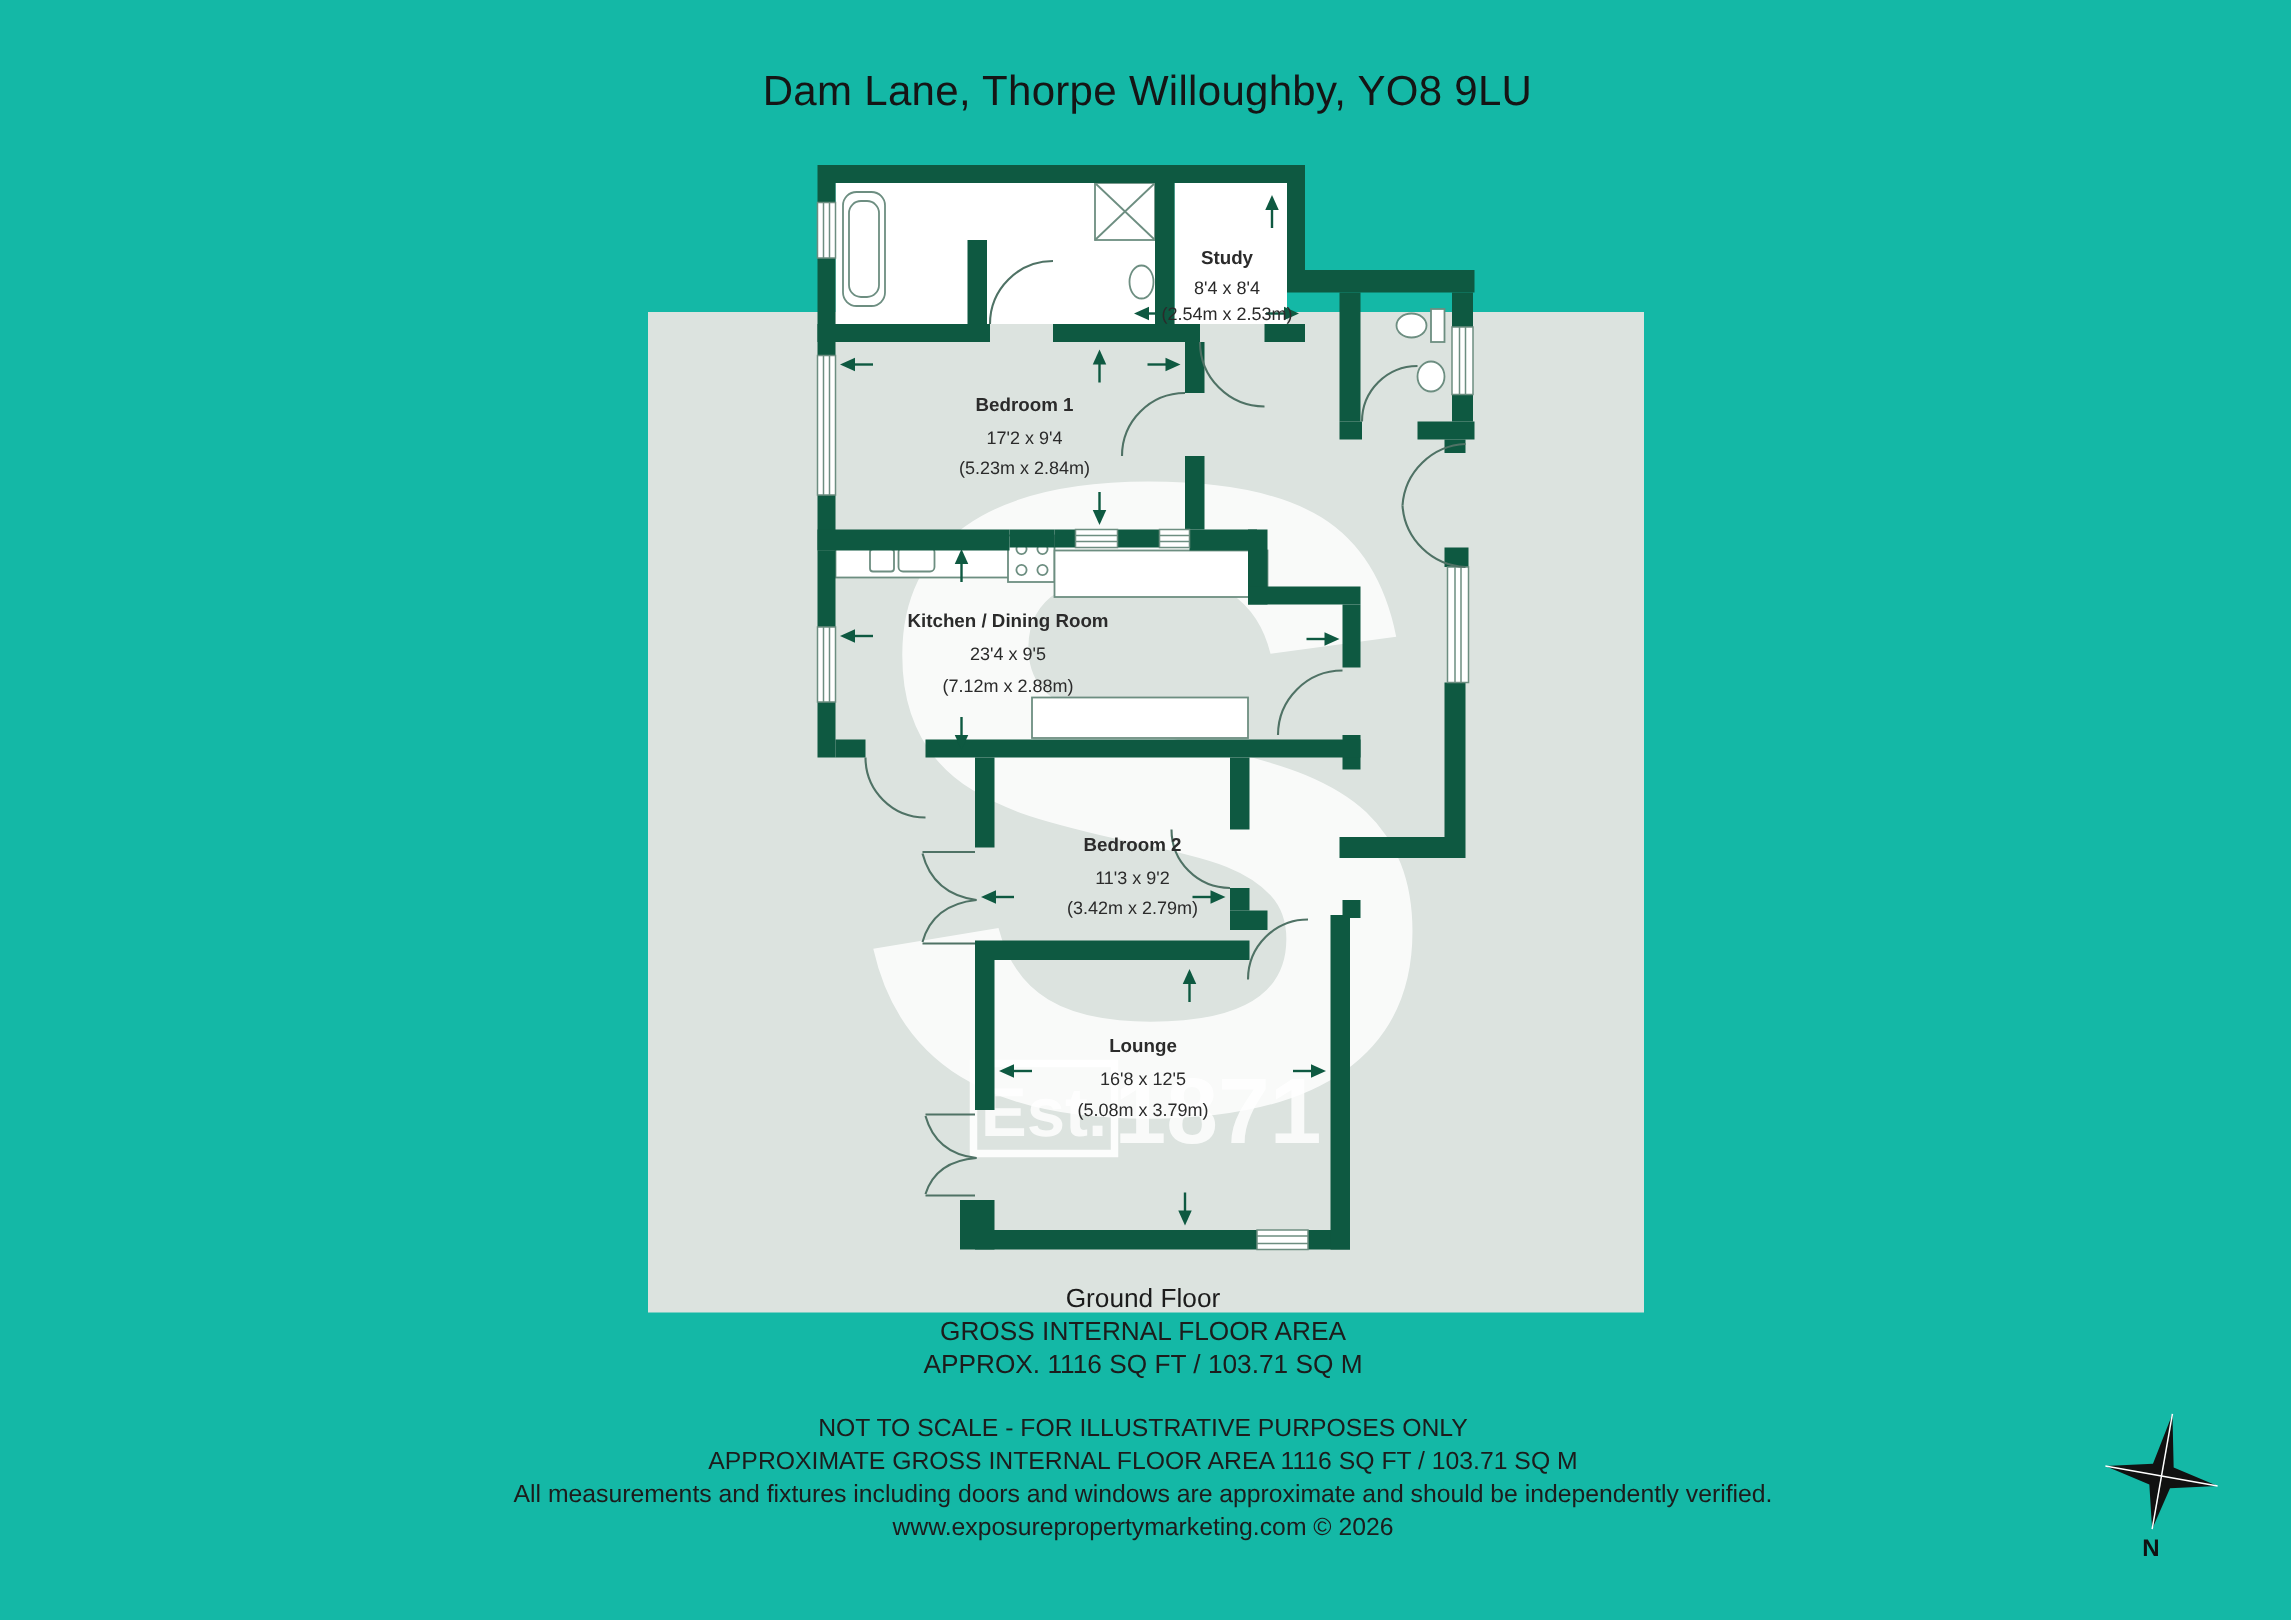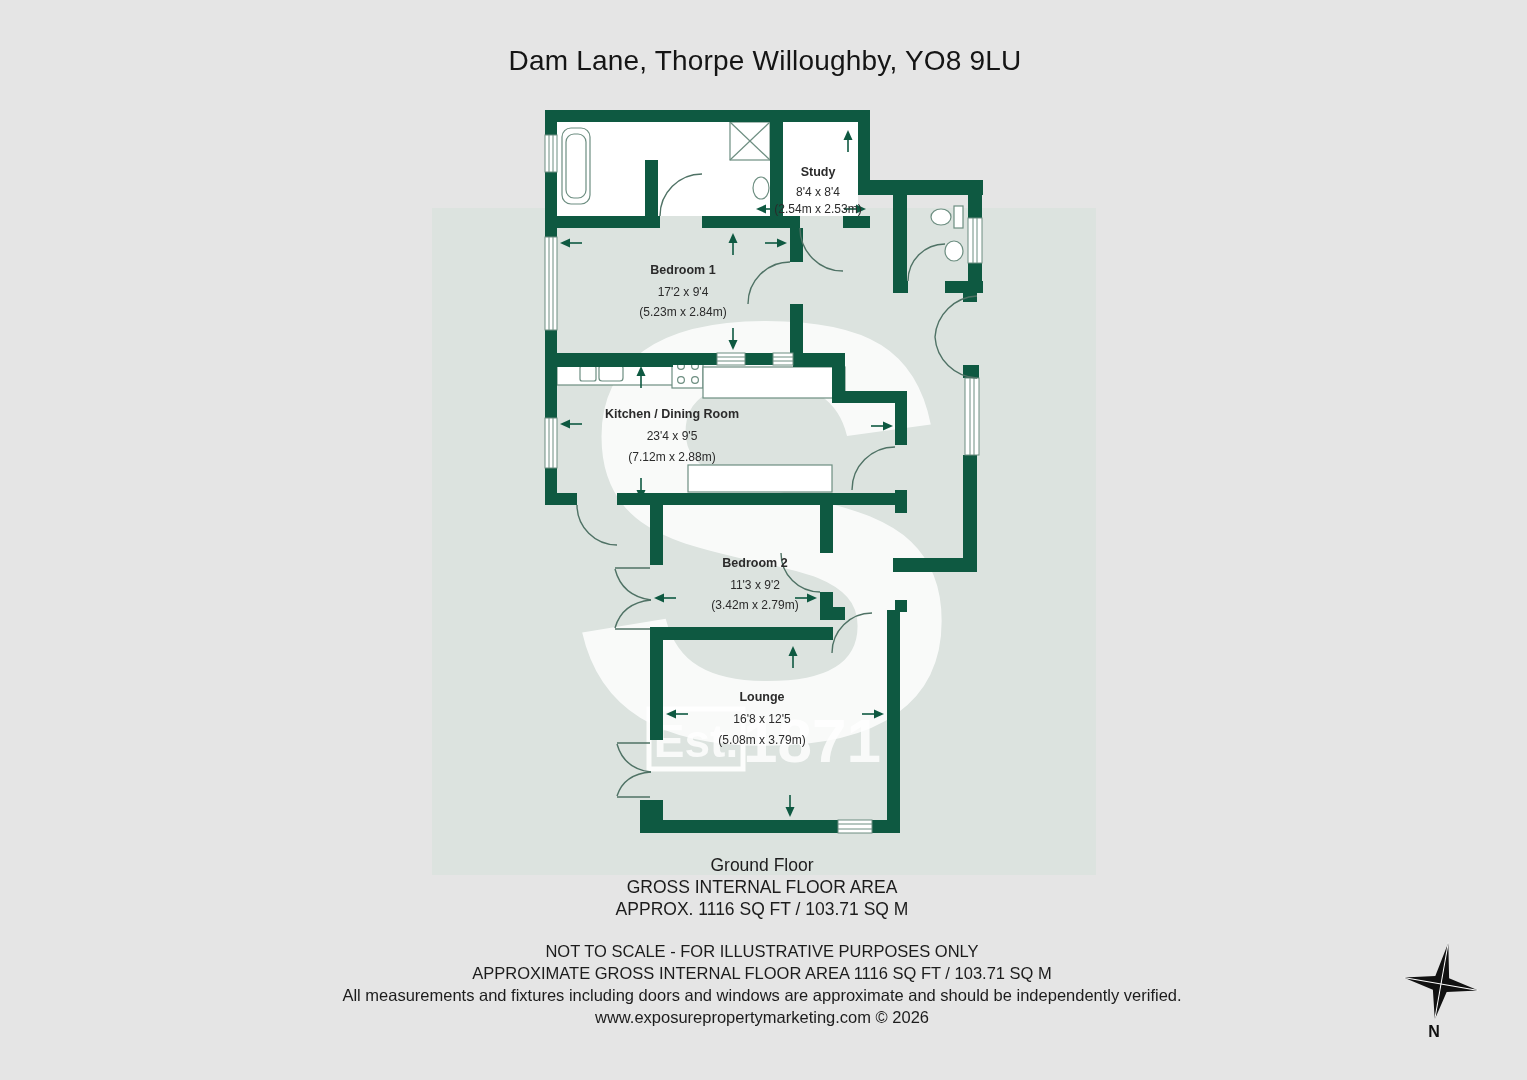--- a/index.html
+++ b/index.html
@@ -1,20 +1,20 @@
 <!DOCTYPE html>
 <html style="--wall: #0e5941; --panel: #dce3df; --fixture: #6d8e81; --door: #4f7265; --text-dark: #1c1c1c; --label: #2b2b2b;"><head>
 <meta charset="utf-8">
 <style>
   :root{
     --wall:#0e5941; --panel:#dce3df; --fixture:#6d8e81; --door:#4f7265;
     --text-dark:#1c1c1c; --label:#2b2b2b;
   }
   html,body{margin:0;padding:0;background:#fff;}
-  #stage{position:relative;width:1527px;height:1080px;background:#e5e5e5;overflow:hidden;}
+  #stage{position:relative;width:1527px;height:1080px;background:#14b8a6;overflow:hidden;}
   svg{display:block;}
   text{font-family:"Liberation Sans","DejaVu Sans",sans-serif;fill:var(--label);}
   .title{font-size:28px;fill:#151515;letter-spacing:.2px;}
   .room-name{font-size:12.5px;font-weight:600;text-anchor:middle;}
   .room-dim{font-size:12px;text-anchor:middle;}
   .wall-g rect{fill:var(--wall);}
   .fx{fill:#ffffff;stroke:var(--fixture);stroke-width:1.2;}
   .fxline{stroke:var(--fixture);stroke-width:1.2;fill:none;}
   .win{fill:#ffffff;stroke:var(--fixture);stroke-width:1;}
   .winline{stroke:var(--fixture);stroke-width:1;}

